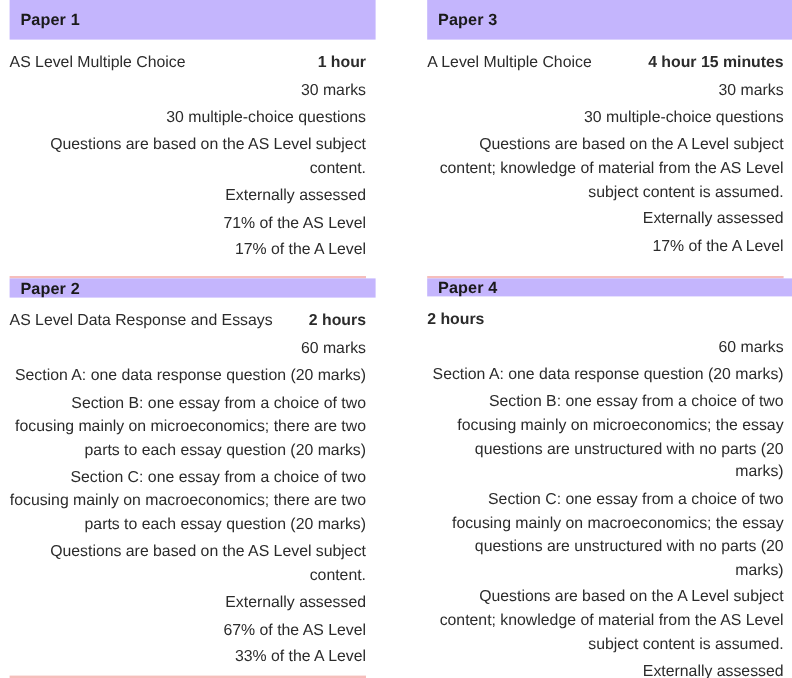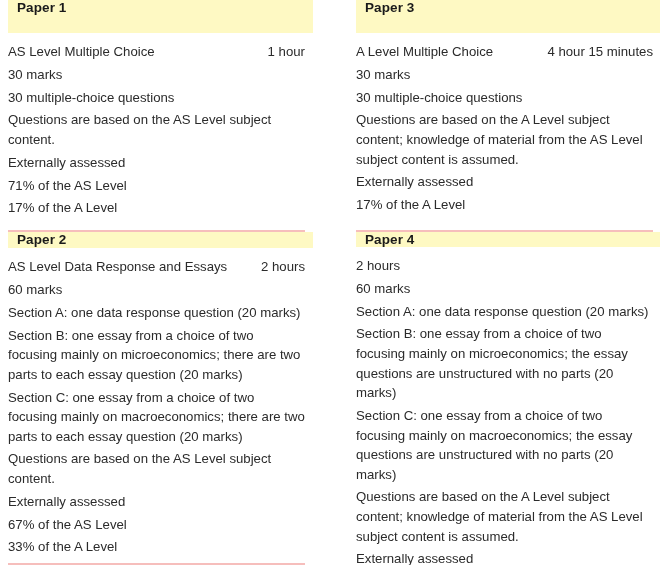--- a/index.html
+++ b/index.html
@@ -32,37 +32,38 @@
   }
 
   .panel {
     display: flex;
     flex-direction: column;
     position: relative;
   }
   .panel.spacer { }
 
   .panel-header {
-    background: #fef9c3;
+    background: #c4b5fd;
     height: 33px;
     display: flex;
-    align-items: flex-start;
+    align-items: center;
     padding: 0 0 0 9px;
     box-sizing: border-box;
   }
   .panel-header-title {
     font-size: 13.5px;
     font-weight: bold;
     color: #1a1a1a;
     letter-spacing: 0.1px;
   }
 
   .panel-body {
     padding-top: 9px;
     flex: 1 1 auto;
+    text-align: right;
   }
 
   .line {
     font-size: 13.2px;
     line-height: 19.6px;
     color: #2b2b2b;
     margin-bottom: 3.2px;
     padding-right: 8px;
   }
   .line:last-child {
@@ -71,20 +72,21 @@
 
   
   .line.split {
     display: flex;
     justify-content: space-between;
     align-items: baseline;
     gap: 10px;
   }
   .line.split .duration {
     white-space: nowrap;
+    font-weight: bold;
   }
 
   .panel-rule {
     height: 2px;
     background: #f6bebc;
     margin-right: 8px;
     margin-top: 6px;
   }
 
   .panel .rule-anchor {

